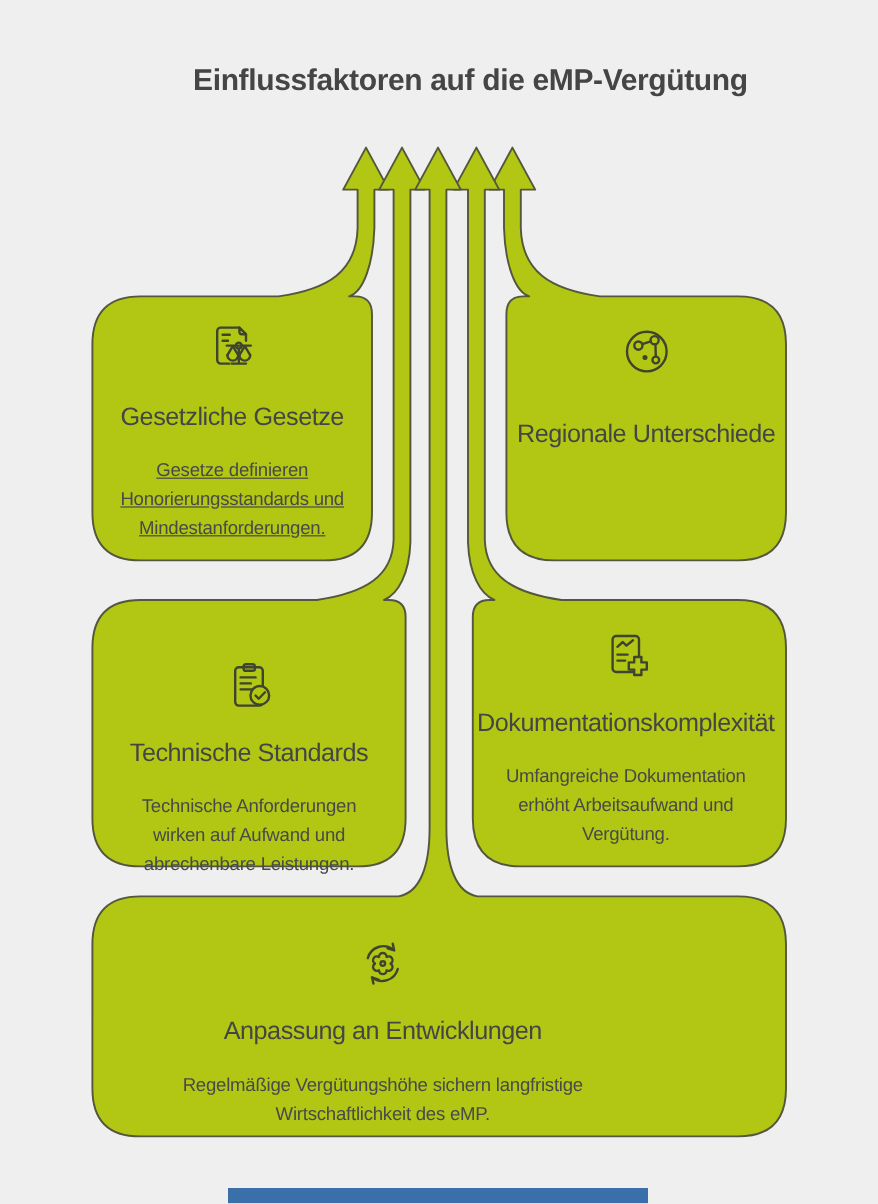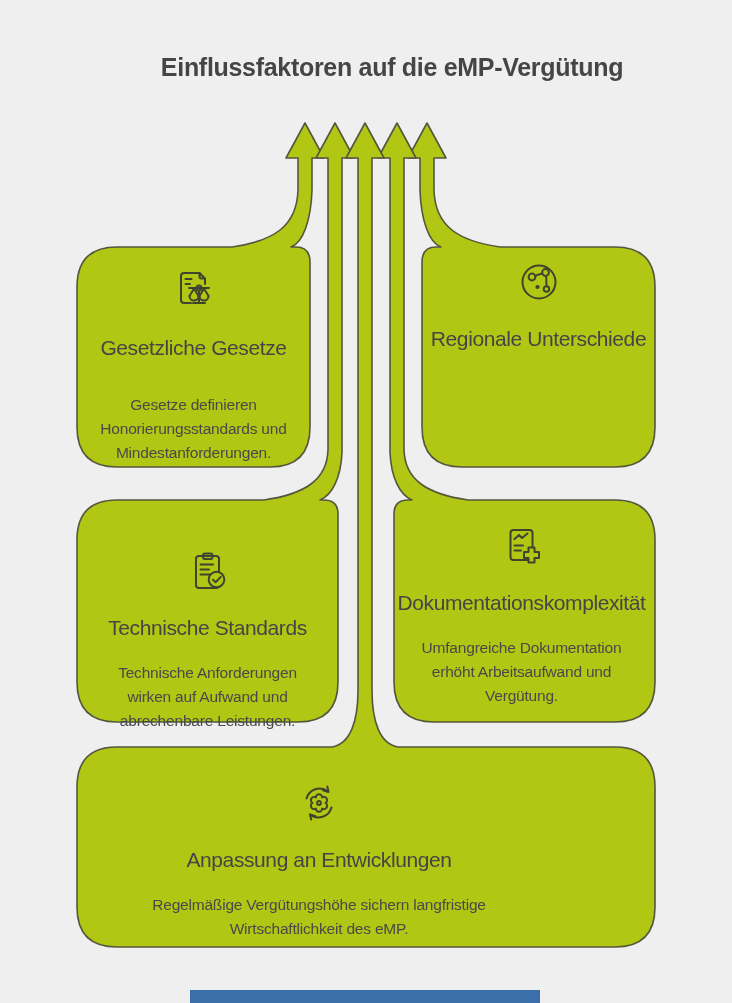--- a/index.html
+++ b/index.html
@@ -27,21 +27,21 @@
   }
   .box {
     position: absolute;
     display: flex;
     flex-direction: column;
     align-items: center;
     text-align: center;
     color: #464646;
   }
   .b1 { left: 77px;  top: 247px; width: 233px; }
-  .b2 { left: 422px; top: 238px; width: 233px; }
+  .b2 { left: 422px; top: 249px; width: 233px; gap: 12px; }
   .b3 { left: 77px;  top: 500px; width: 261px; margin-top: 25px; }
   .b4 { left: 394px; top: 500px; width: 255px; }
   .b5 { left: 77px;  top: 747px; width: 484px; }
   .box .icon { width: 52px; height: 52px; }
   .b1 .icon, .b2 .icon { margin-top: 18px; }
   .b3 .icon, .b4 .icon { margin-top: 22px; }
   .b5 .icon { margin-top: 30px; }
   .box h2 {
     margin: 0;
     font-size: 21px;
@@ -53,21 +53,21 @@
   .b1 h2, .b2 h2 { margin-top: 18px; }
   .b3 h2, .b4 h2 { margin-top: 16px; }
   .b5 h2 { margin-top: 18px; }
   .box p {
     margin: 0;
     font-size: 15.5px;
     line-height: 24px;
     letter-spacing: -0.2px;
     color: #494949;
   }
-  .b1 p { margin-top: 32px; max-width: 218px; }
+  .b1 p { margin-top: 20px; max-width: 218px; text-decoration: underline; }
   .b2 p { margin-top: 22px; max-width: 212px; }
   .b3 p { margin-top: 20px; max-width: 196px; }
   .b4 p { margin-top: 20px; max-width: 212px; }
   .b5 p { margin-top: 20px; max-width: 420px; }
   .footer-bar {
     position: absolute;
     left: 190px; top: 990px;
     width: 350px; height: 13px;
     background: #3b6fa9;
   }

